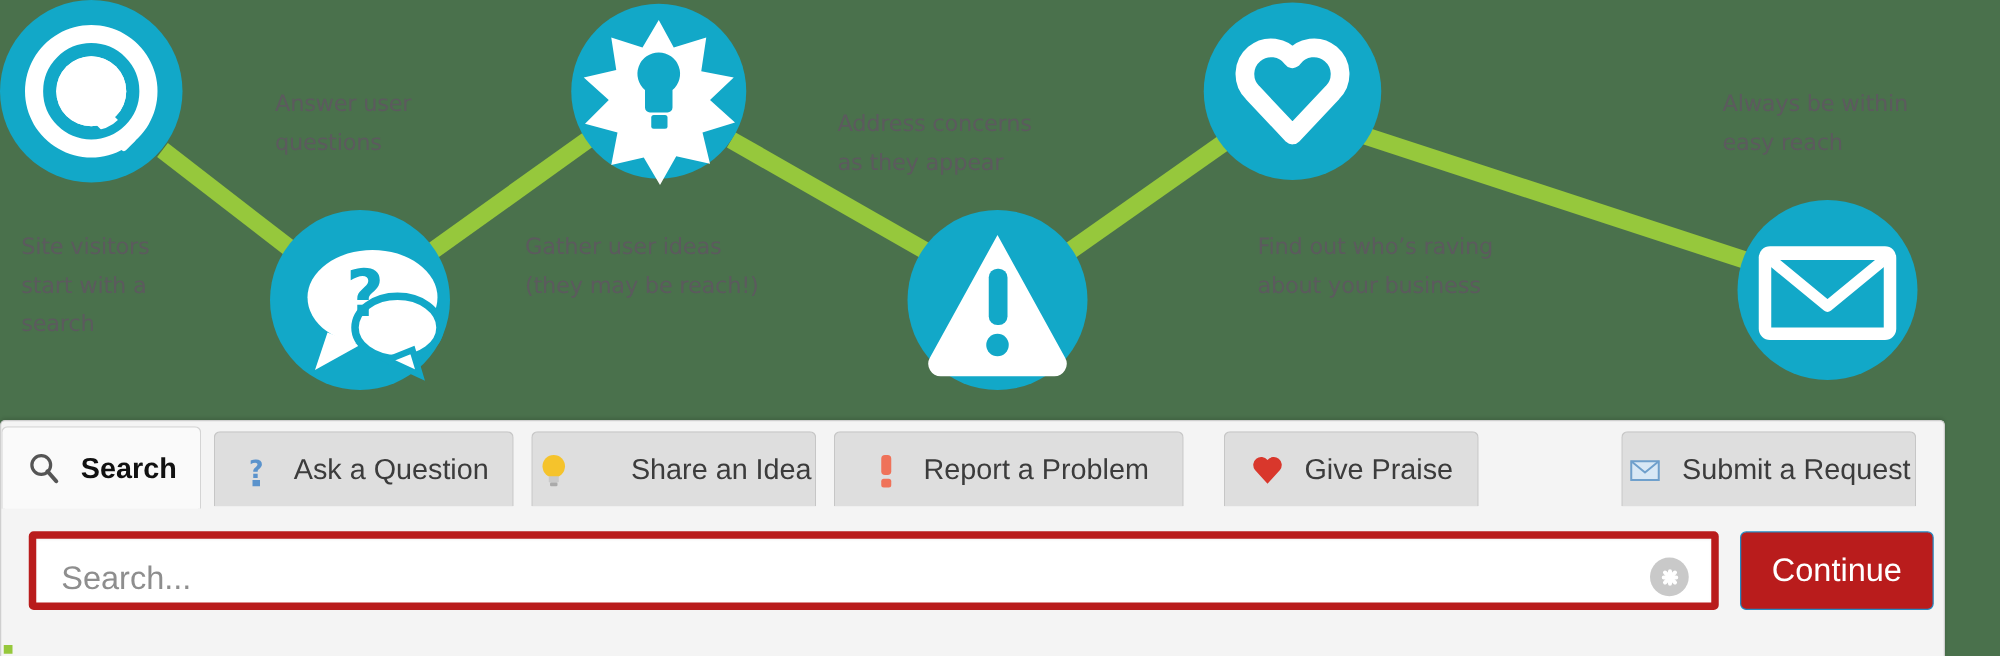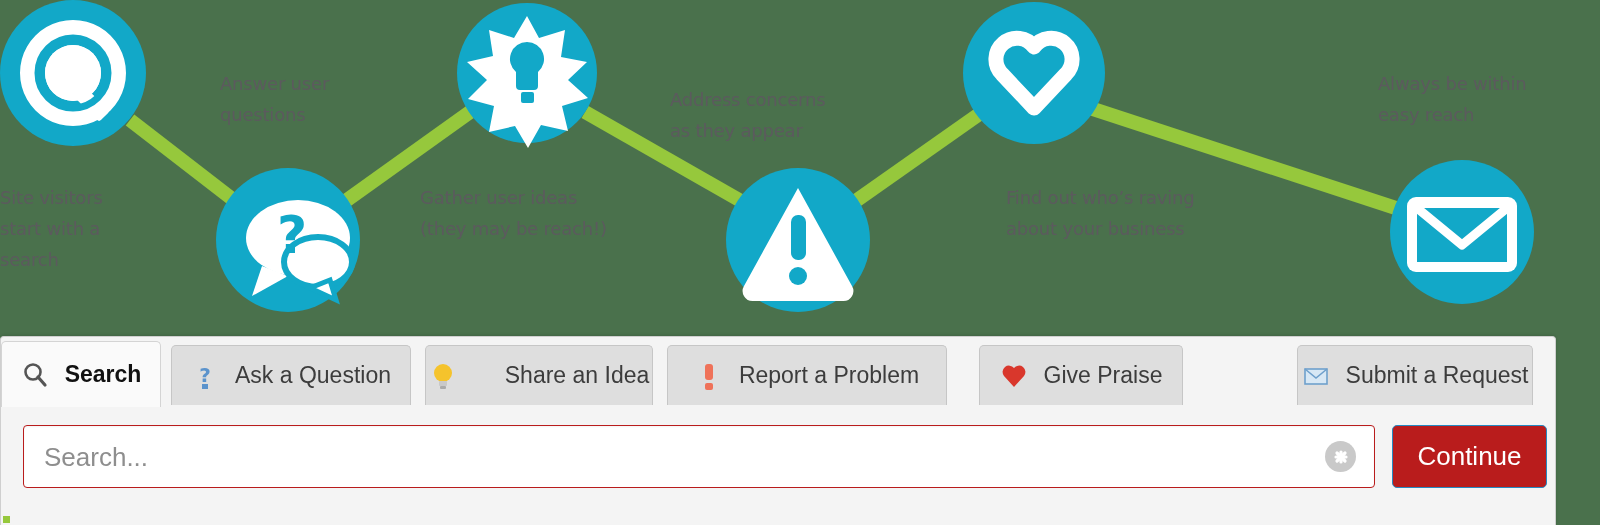--- a/index.html
+++ b/index.html
@@ -101,21 +101,21 @@
     right: 0;
     height: 120px;
   }
   #search-field-wrap {
     position: absolute;
     left: 22px;
     top: 20px;
     width: 1352px;
     height: 63px;
     background: #ffffff;
-    border: 1px solid #b91c1c;
+    border: 6px solid #b91c1c;
     border-radius: 4px;
     box-sizing: border-box;
     box-shadow: inset 0 1px 2px rgba(0,0,0,0.05);
   }
   #search-input {
     position: absolute;
     left: 18px; top: 0;
     width: 1270px;
     height: 61px;
     border: none;
@@ -224,21 +224,21 @@
     </g>
 
     <g>
       <circle cx="1462" cy="232" r="72" fill="#12a8c8"></circle>
       <rect x="1407" y="197" width="110" height="75" rx="9" fill="#ffffff"></rect>
       <rect x="1417" y="208" width="90" height="54" fill="#12a8c8"></rect>
       <path fill="none" stroke="#ffffff" stroke-width="9" stroke-linejoin="round" d="M1417 208 L1462 245 L1507 208"></path>
     </g>
   </svg>
 
-  <div class="hero-label" style="left:0px; top:182px;">Site visitors
+  <div class="hero-label" style="left:0px; top:182px;padding-left:17px;">Site visitors
 start with a
 search</div>
   <div class="hero-label" style="left:220px; top:68px;">Answer user
 questions</div>
   <div class="hero-label" style="left:420px; top:182px;">Gather user ideas
 (they may be reach!)</div>
   <div class="hero-label" style="left:670px; top:68px;margin-top:16px;">Address concerns
 as they appear</div>
   <div class="hero-label" style="left:966px; top:182px;margin-left:40px;">Find out who’s raving
 about your business</div>

